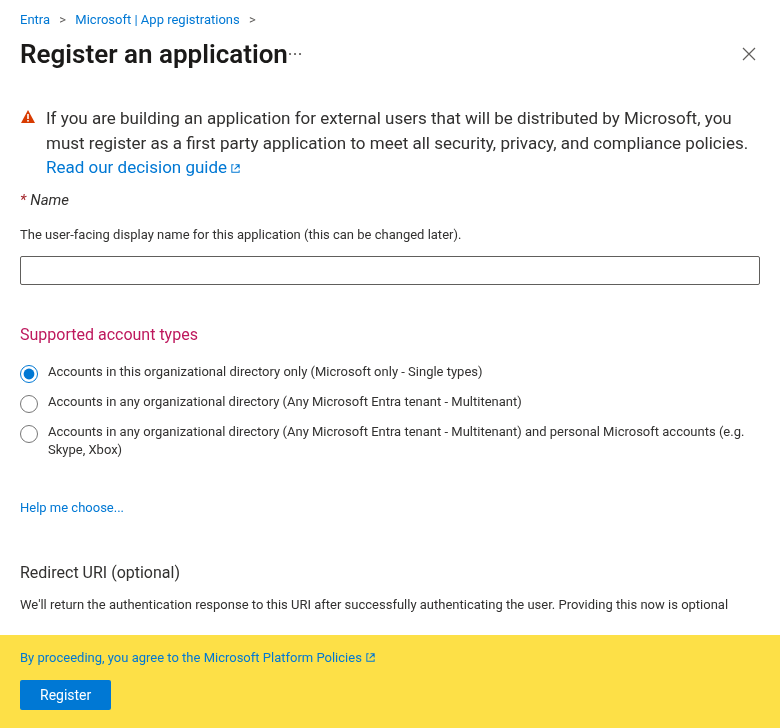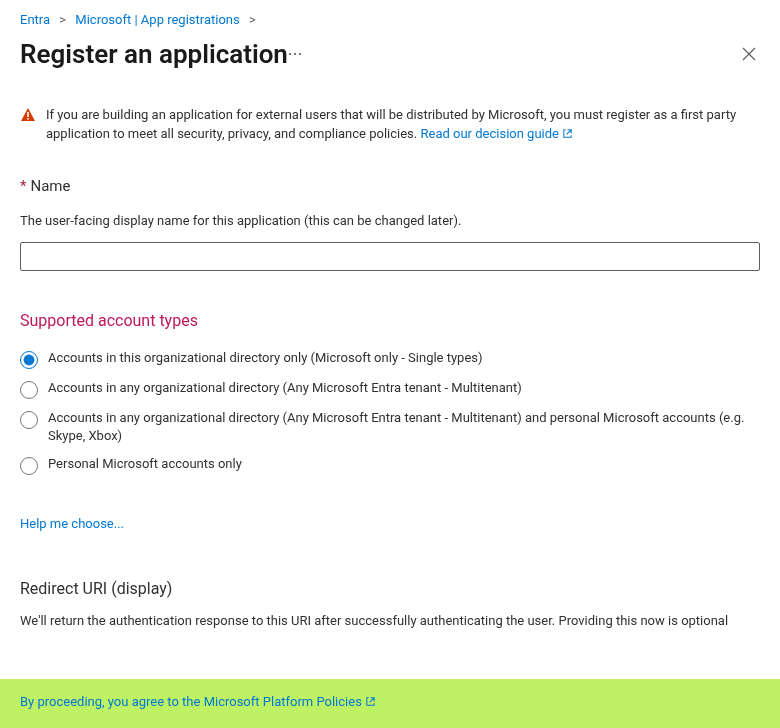--- a/index.html
+++ b/index.html
@@ -57,42 +57,42 @@
       left: 0;
       right: 0;
       bottom: 100px;
       overflow-y: auto;
       padding: 0 20px;
     }
     .info-banner {
       display: flex;
       gap: 10px;
       padding: 20px 0 10px 0;
-      font-size: 13px;
+      font-size: 17px;
       line-height: 1.45;
     }
     .warn-icon {
       flex-shrink: 0;
       margin-top: 1px;
     }
     .link {
       color: #0078d4;
       text-decoration: none;
       cursor: pointer;
     }
     .ext-link-icon {
       display: inline-block;
       vertical-align: -1px;
       margin-left: 3px;
     }
     .section-label {
-      margin-top: 22px;
       font-size: 15px;
       font-weight: 400;
       color: #323130;
+      font-style: italic;
     }
     .required-asterisk {
       color: #a4262c;
       margin-right: 4px;
     }
     .field-desc {
       margin-top: 18px;
       font-size: 13px;
       color: #323130;
     }
@@ -153,21 +153,21 @@
     .redirect-desc {
       margin-top: 14px;
       font-size: 13px;
       line-height: 1.45;
     }
     .footer {
       position: absolute;
       bottom: 0;
       left: 0;
       right: 0;
-      background: #bef264;
+      background: #fde047;
       padding: 14px 20px 18px 20px;
       border-top: 1px solid transparent;
     }
     .footer-link {
       color: #0078d4;
       font-size: 13px;
       cursor: pointer;
     }
     .register-btn {
       display: inline-block;
@@ -239,32 +239,29 @@
       <label for="r0">Accounts in this organizational directory only (Microsoft only - Single types)</label>
     </div>
     <div class="radio-row">
       <input type="radio" name="acct" id="r1" style="">
       <label for="r1">Accounts in any organizational directory (Any Microsoft Entra tenant - Multitenant)</label>
     </div>
     <div class="radio-row">
       <input type="radio" name="acct" id="r2" style="">
       <label for="r2">Accounts in any organizational directory (Any Microsoft Entra tenant - Multitenant) and personal Microsoft accounts (e.g. Skype, Xbox)</label>
     </div>
-    <div class="radio-row">
-      <input type="radio" name="acct" id="r3" style="">
-      <label for="r3">Personal Microsoft accounts only</label>
-    </div>
   </div>
 
   <a class="help-link">Help me choose...</a>
 
-  <div class="redirect-heading">Redirect URI (display)</div>
+  <div class="redirect-heading">Redirect URI (optional)</div>
   <div class="redirect-desc">We'll return the authentication response to this URI after successfully authenticating the user. Providing this now is optional</div>
 
   
 </div>
 
 <div class="footer">
   <a class="footer-link"><span>By proceeding, you agree to the Microsoft Platform Policies</span><span class="ext-link-icon"><svg width="11" height="11" viewBox="0 0 12 12">
           <path d="M4 2 H2 V10 H10 V8 M6 2 H10 V6 M10 2 L5 7" stroke="#0078d4" stroke-width="1.1" fill="none"></path>
         </svg></span></a>
   <br>
+  <button class="register-btn">Register</button>
 </div>
 
 </body></html>

